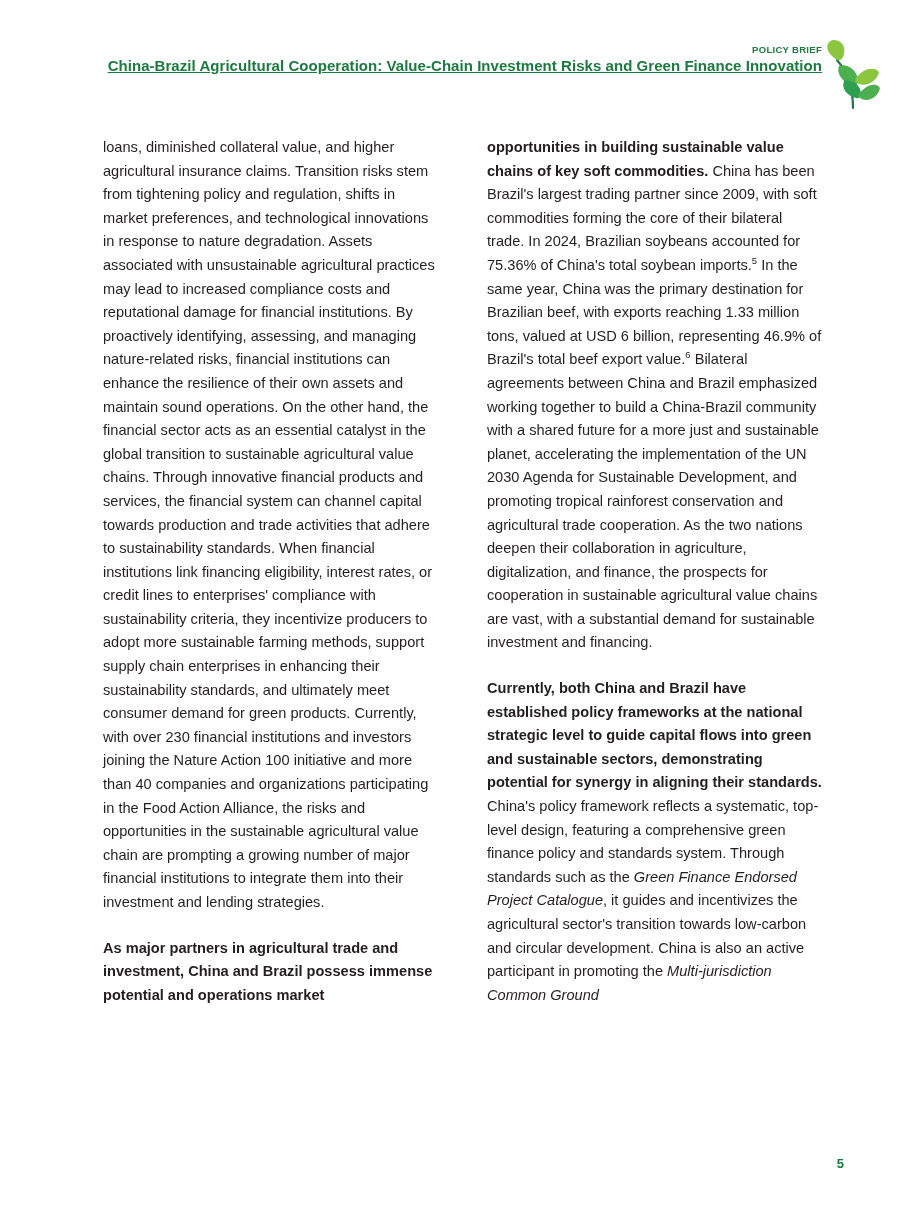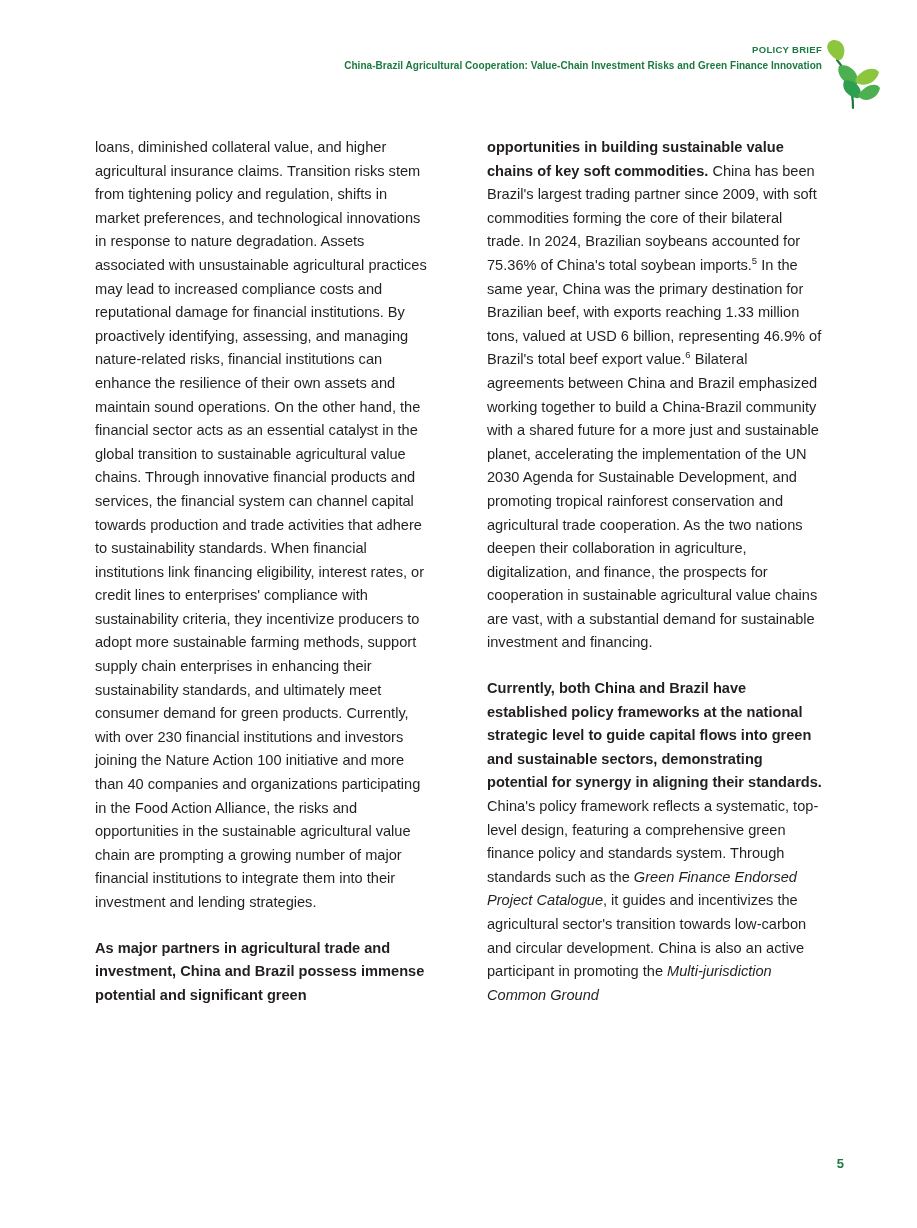--- a/index.html
+++ b/index.html
@@ -40,44 +40,45 @@
   .header-kicker {
     color: #1b7a3f;
     font-size: 9.5px;
     font-weight: bold;
     letter-spacing: 0.3px;
     line-height: 12px;
     margin-bottom: 4px;
   }
   .header-title {
     color: #1b7a3f;
-    font-size: 10px;
+    font-size: 15px;
     font-weight: bold;
     letter-spacing: 0.05px;
     line-height: 12px;
     white-space: nowrap;
+    text-decoration: underline;
   }
   .header-logo {
     position: absolute;
     right: 36px;
     top: -6px;
     width: 58px;
     height: 72px;
   }
 
   
   .col {
     position: absolute;
     top: 136px;
     width: 335px;
     font-size: 14.6px;
     line-height: 23.6px;
     color: #231f20;
   }
-  .col-left { left: 95px; }
+  .col-left { left: 103px; }
   .col-right { left: 487px; }
 
   .col p {
     margin: 0 0 0 0;
     text-align: left;
   }
   .para-gap {
     height: 22px;
   }
   .b {
@@ -119,21 +120,21 @@
       <path d="M31 48 C20 45, 13 36, 16 28 C24 25, 34 32, 35 42 C35 46, 33 48, 31 48 Z" fill="#4caf50"></path>
       <path d="M33 40 C40 30, 52 28, 56 34 C54 44, 42 50, 34 45 C32 44, 32 42, 33 40 Z" fill="#8cc63f"></path>
       <path d="M33 60 C24 58, 18 50, 21 43 C29 41, 38 47, 38 56 C38 59, 35 61, 33 60 Z" fill="#2e9e4f"></path>
       <path d="M36 56 C43 46, 54 44, 57 50 C55 60, 44 65, 37 60 C35 59, 35 57, 36 56 Z" fill="#4caf50"></path>
     </svg>
   </div>
 
   <div class="col col-left">
     <p>loans, diminished collateral value, and higher agricultural insurance claims. Transition risks stem from tightening policy and regulation, shifts in market preferences, and technological innovations in response to nature degradation. Assets associated with unsustainable agricultural practices may lead to increased compliance costs and reputational damage for financial institutions. By proactively identifying, assessing, and managing nature-related risks, financial institutions can enhance the resilience of their own assets and maintain sound operations. On the other hand, the financial sector acts as an essential catalyst in the global transition to sustainable agricultural value chains. Through innovative financial products and services, the financial system can channel capital towards production and trade activities that adhere to sustainability standards. When financial institutions link financing eligibility, interest rates, or credit lines to enterprises' compliance with sustainability criteria, they incentivize producers to adopt more sustainable farming methods, support supply chain enterprises in enhancing their sustainability standards, and ultimately meet consumer demand for green products. Currently, with over 230 financial institutions and investors joining the Nature Action 100 initiative and more than 40 companies and organizations participating in the Food Action Alliance, the risks and opportunities in the sustainable agricultural value chain are prompting a growing number of major financial institutions to integrate them into their investment and lending strategies.</p>
     <div class="para-gap"></div>
-    <p class="b">As major partners in agricultural trade and investment, China and Brazil possess immense potential and significant green</p>
+    <p class="b">As major partners in agricultural trade and investment, China and Brazil possess immense potential and operations market</p>
   </div>
 
   <div class="col col-right">
     <p><span class="b">opportunities in building sustainable value chains of key soft commodities.</span><span> China has been Brazil's largest trading partner since 2009, with soft commodities forming the core of their bilateral trade. In 2024, Brazilian soybeans accounted for 75.36% of China's total soybean imports.</span><sup>5</sup><span> In the same year, China was the primary destination for Brazilian beef, with exports reaching 1.33 million tons, valued at USD 6 billion, representing 46.9% of Brazil's total beef export value.</span><sup>6</sup><span> Bilateral agreements between China and Brazil emphasized working together to build a China-Brazil community with a shared future for a more just and sustainable planet, accelerating the implementation of the UN 2030 Agenda for Sustainable Development, and promoting tropical rainforest conservation and agricultural trade cooperation. As the two nations deepen their collaboration in agriculture, digitalization, and finance, the prospects for cooperation in sustainable agricultural value chains are vast, with a substantial demand for sustainable investment and financing.</span></p>
     <div class="para-gap"></div>
     <p><span class="b">Currently, both China and Brazil have established policy frameworks at the national strategic level to guide capital flows into green and sustainable sectors, demonstrating potential for synergy in aligning their standards.</span><span> China's policy framework reflects a systematic, top-level design, featuring a comprehensive green finance policy and standards system. Through standards such as the </span><span class="i">Green Finance Endorsed Project Catalogue</span><span>, it guides and incentivizes the agricultural sector's transition towards low-carbon and circular development. China is also an active participant in promoting the </span><span class="i">Multi-jurisdiction Common Ground</span></p>
   </div>
 
   <div class="page-number">5</div>
 

